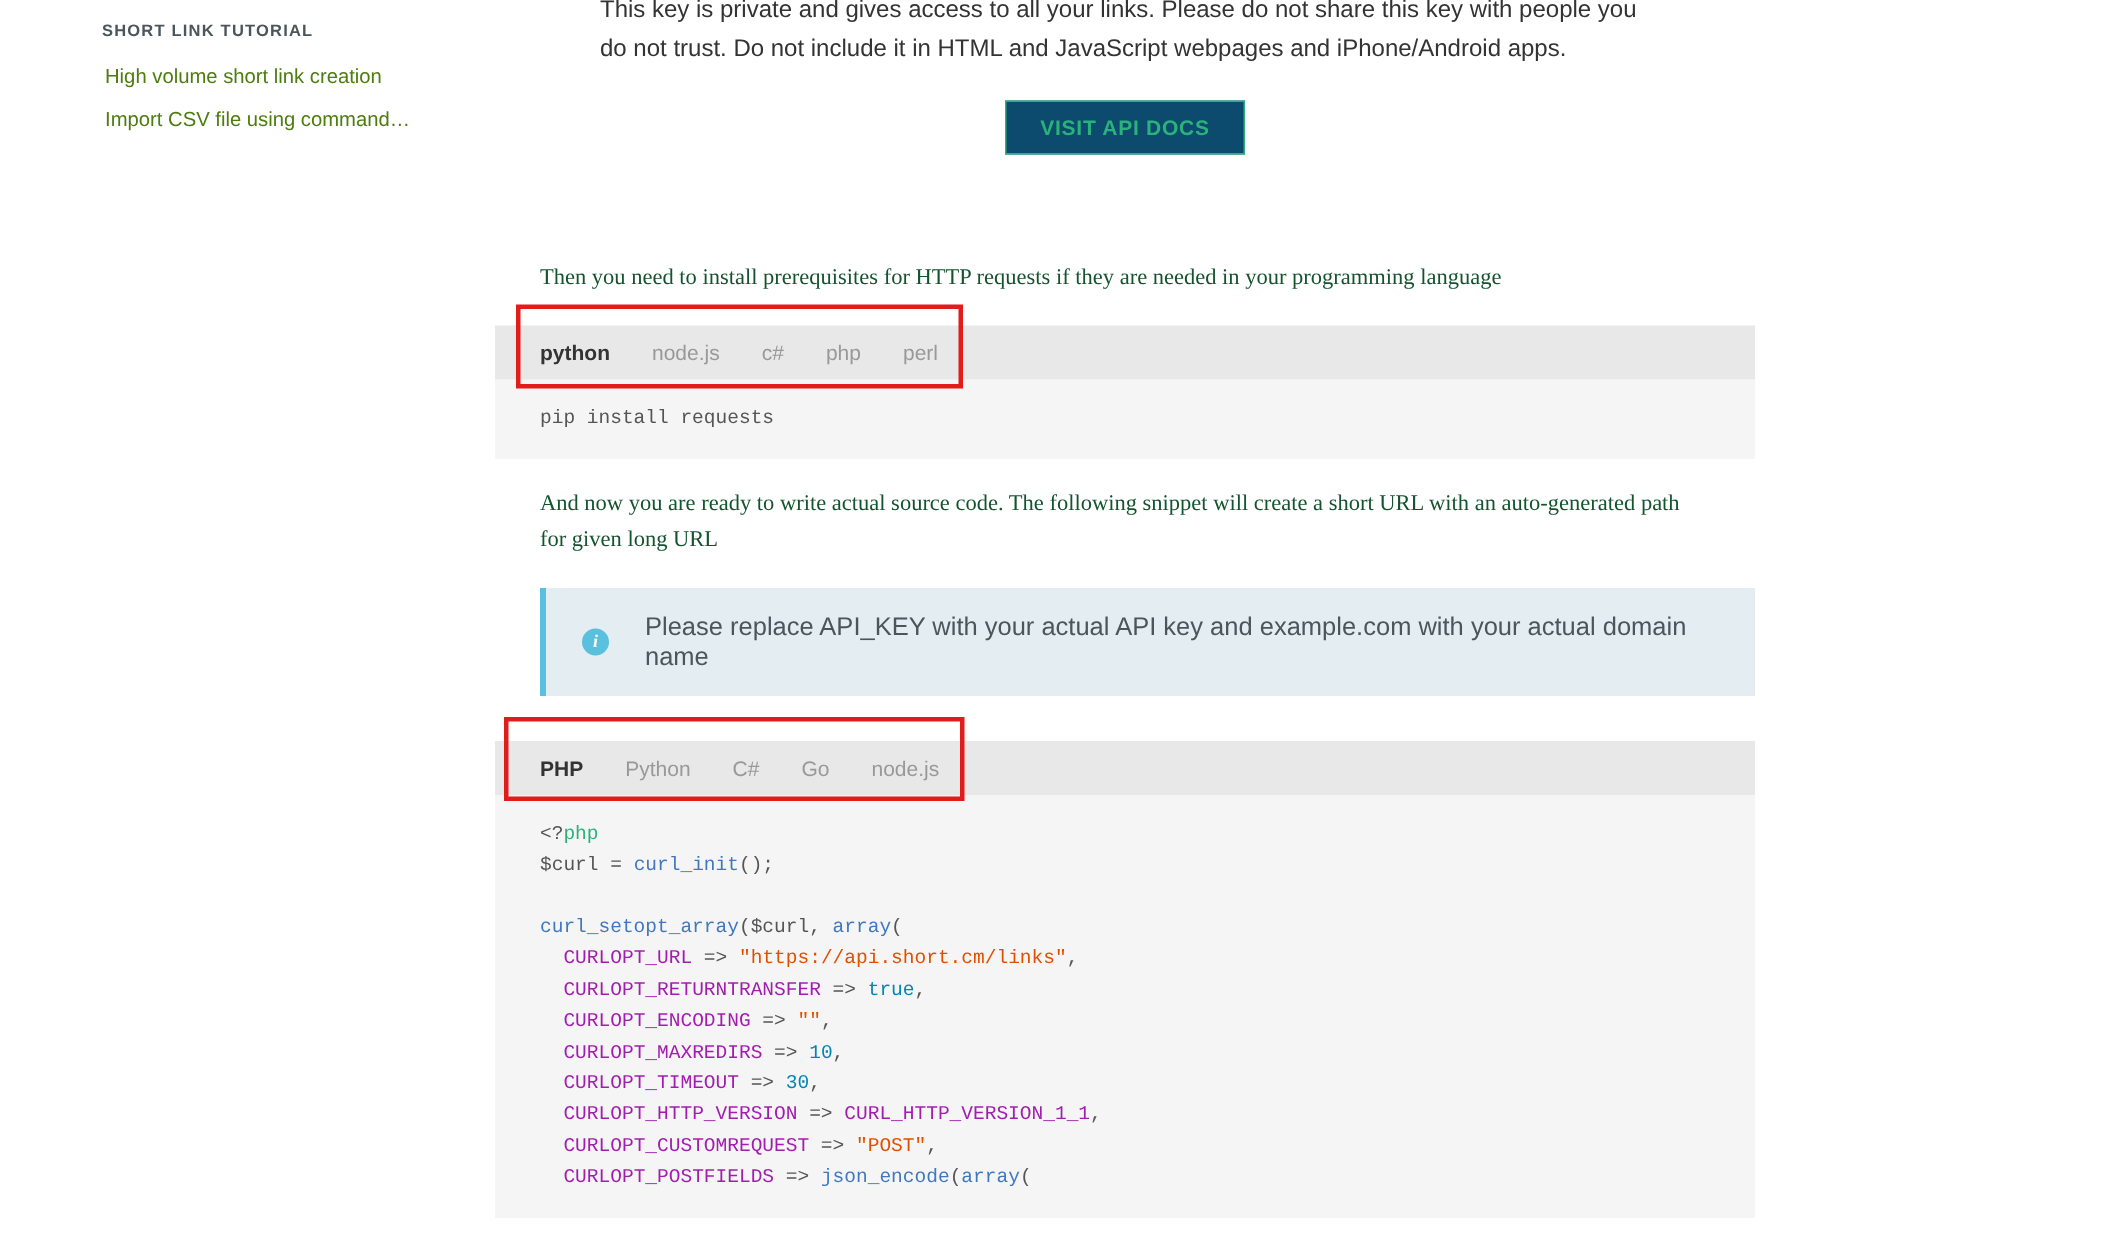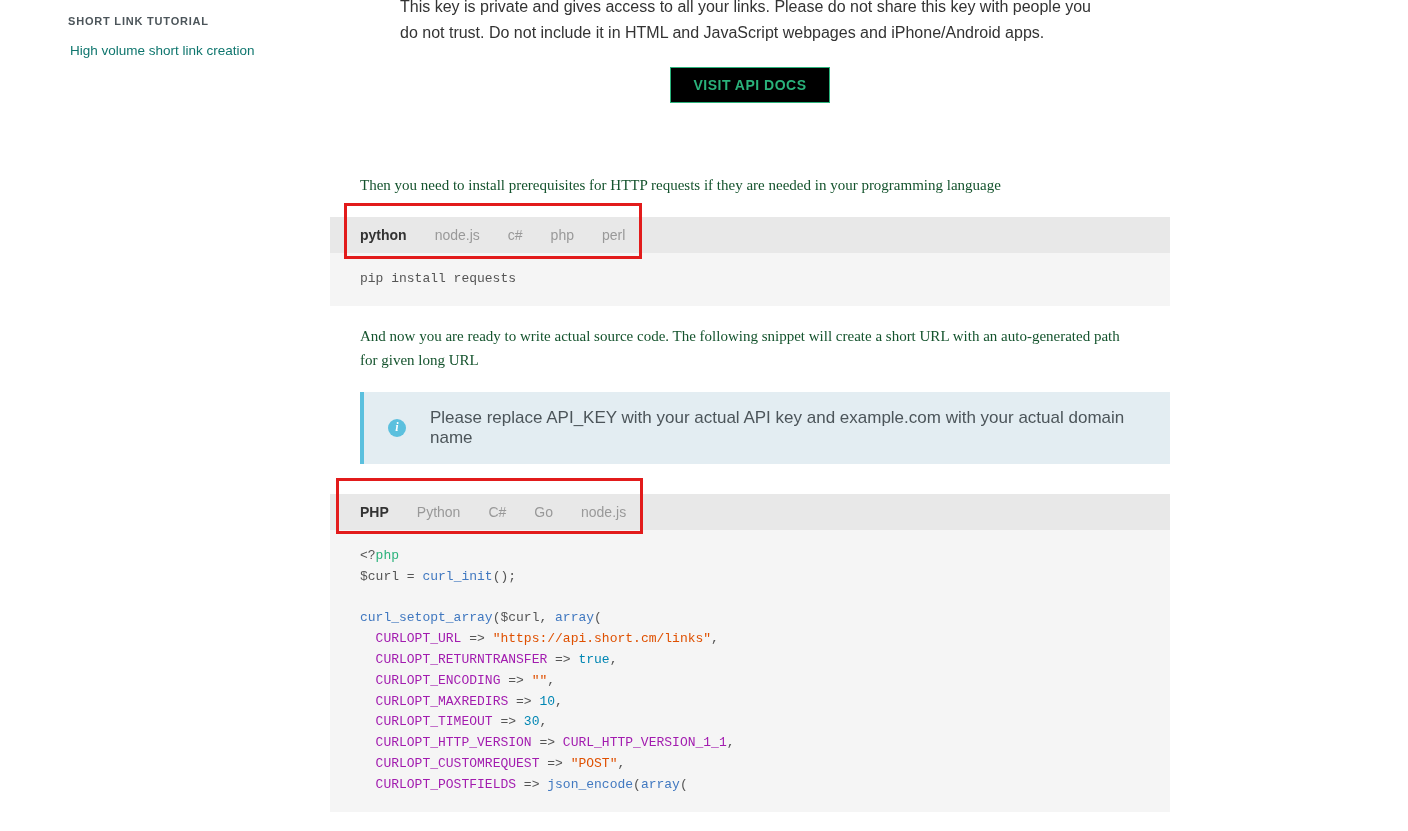--- a/index.html
+++ b/index.html
@@ -1,26 +1,26 @@
 <!DOCTYPE html>
 <html><head>
 <meta charset="utf-8">
 <style>
 * { margin: 0; padding: 0; box-sizing: border-box; }
 body { font-family: -apple-system, BlinkMacSystemFont, "Segoe UI", Helvetica, Arial, sans-serif; color: #4c555a; background: #fff; font-size: 15px; }
 .layout { display: flex; min-height: 100vh; }
 .sidebar { width: 300px; padding: 15px 15px 15px 0; flex-shrink: 0; }
 .sidebar-inner { padding-left: 60px; }
 .sidebar-title { font-size: 11px; letter-spacing: 0.8px; color: #4c555a; font-weight: 700; margin-bottom: 10px; padding-left: 8px; }
-.sidebar-item { display: block; padding: 5px 10px; font-size: 13.5px; color: #0f766e; cursor: pointer; border-radius: 2px; white-space: nowrap; overflow: hidden; text-overflow: ellipsis; line-height: 1.4; }
+.sidebar-item { display: block; padding: 5px 10px; font-size: 13.5px; color: #4d7c0f; cursor: pointer; border-radius: 2px; white-space: nowrap; overflow: hidden; text-overflow: ellipsis; line-height: 1.4; }
 .sidebar-item.active { background: #2ab27b; color: #fff; }
 .main { flex: 1; padding: 0 30px 40px 30px; max-width: 900px; }
 .intro-text { color: #333; font-size: 16px; line-height: 1.6; padding: 0 70px; margin-top: -6px; }
 .api-button-wrap { text-align: center; margin-top: 22px; margin-bottom: 70px; }
-.api-button { display: inline-block; border: 1.5px solid #2ab27b; color: #2ab27b; background: #000000; padding: 9px 22px; font-size: 14px; font-weight: 600; letter-spacing: 0.5px; cursor: pointer; }
+.api-button { display: inline-block; border: 1.5px solid #2ab27b; color: #2ab27b; background: #0c4a6e; padding: 9px 22px; font-size: 14px; font-weight: 600; letter-spacing: 0.5px; cursor: pointer; }
 .para { color: #14532d; font-size: 15px; line-height: 1.6; margin: 0 0 20px 0; padding: 0 30px; font-family: Liberation Serif, serif; }
 .code-tabs-wrap { margin: 0 0 18px 0; }
 .code-tabs-head { background: #e8e8e8; padding: 10px 30px; display: flex; gap: 28px; }
 .code-tab { font-size: 14px; color: #999; cursor: pointer; }
 .code-tab.active { color: #333; font-weight: 700; }
 .highlight-box { border: 3px solid #e21b1b; position: absolute; pointer-events: none; }
 .tabs-container { position: relative; }
 .code-body { background: #f5f5f5; padding: 16px 30px; font-family: "Courier New", monospace; font-size: 13px; color: #555; white-space: pre; overflow-x: auto; line-height: 1.6; }
 .info-callout { display: flex; align-items: center; background: #e3edf2; border-left: 4px solid #5bc0de; padding: 16px 24px; margin: 0 0 30px 30px; gap: 24px; }
 .info-icon { width: 18px; height: 18px; border-radius: 50%; background: #5bc0de; color: #fff; font-size: 12px; font-weight: 700; display: flex; align-items: center; justify-content: center; font-style: italic; font-family: Georgia, serif; flex-shrink: 0; }
@@ -35,20 +35,21 @@
 </style>
 </head>
 <body>
 
 <div class="layout">
   <aside class="sidebar">
     <div class="sidebar-inner">
       <div class="sidebar-title">SHORT LINK TUTORIAL</div>
       <div id="sidebar-items">
           <div class="sidebar-item">High volume short link creation</div>
+          <div class="sidebar-item">Import CSV file using command lin…</div>
         </div>
     </div>
   </aside>
 
   <main class="main">
     <p class="intro-text">This key is private and gives access to all your links. Please do not share this key with people you do not trust. Do not include it in HTML and JavaScript webpages and iPhone/Android apps.</p>
     <div class="api-button-wrap">
       <button class="api-button">VISIT API DOCS</button>
     </div>
 

